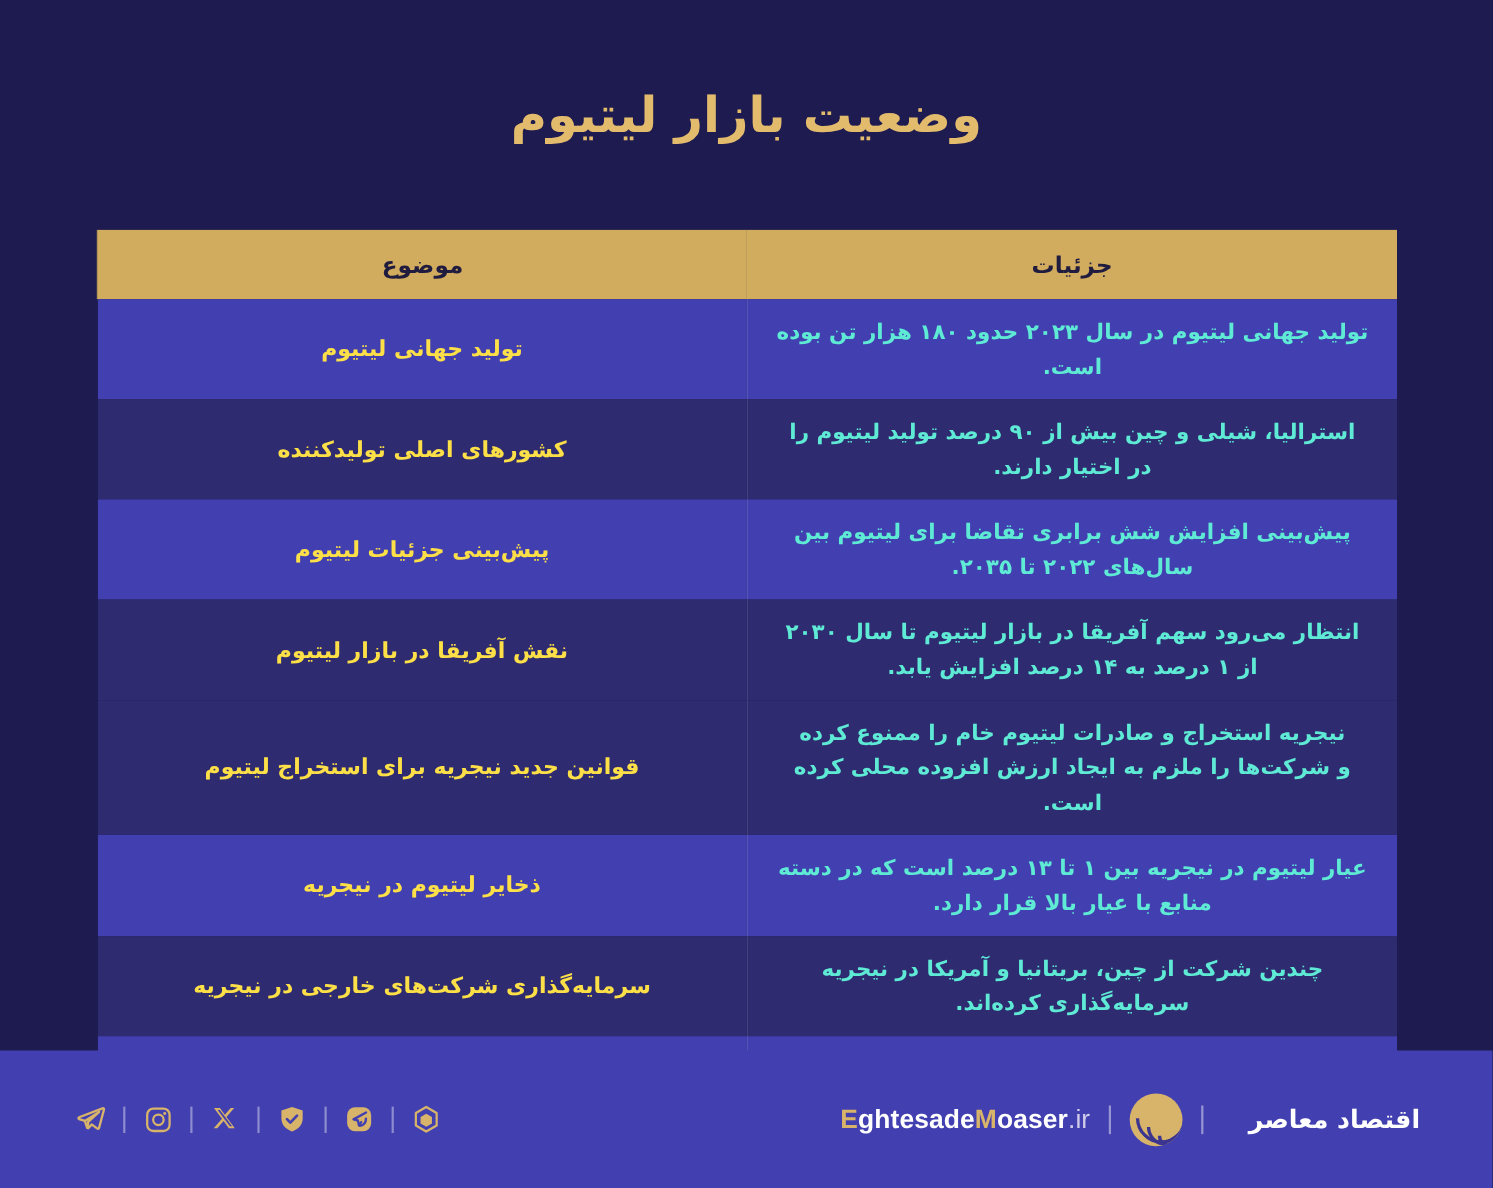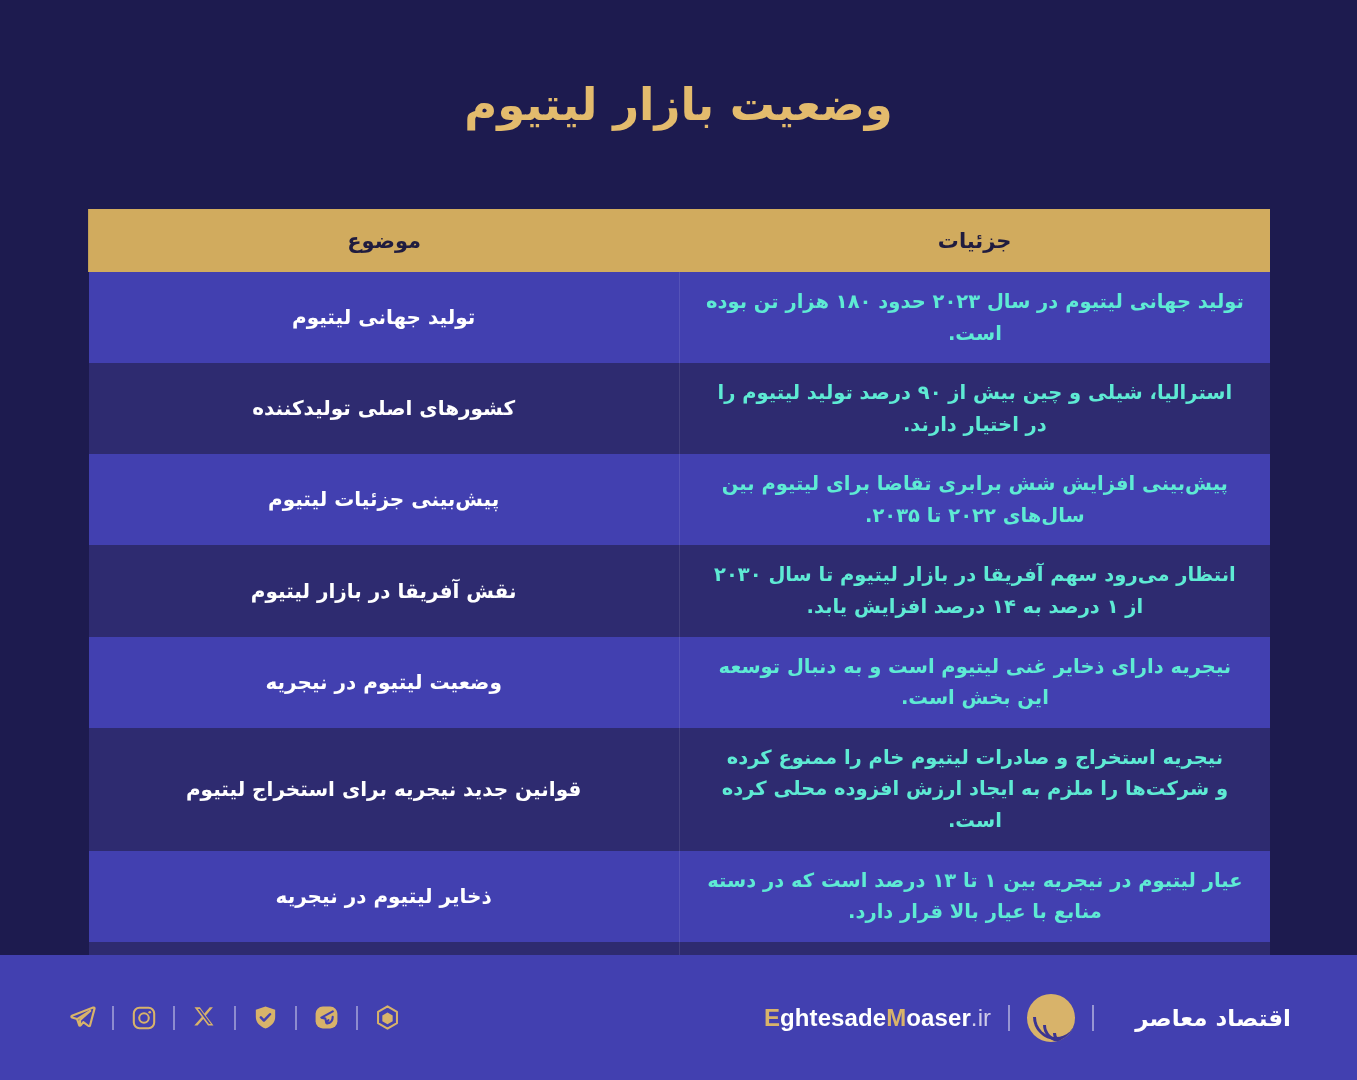--- a/index.html
+++ b/index.html
@@ -51,21 +51,21 @@
     border-left:1px solid #c09f58;
     margin-top:39px;
   }
   .table-head-cell:first-child { border-left:none; }
 
   .row-light td { background:#4240b0; }
   .row-dark  td { background:#2e2b70; }
 
   td.topic {
     width:378px;
-    color:#ffffff;
+    color:#fde047;
     font-size:20px;
     font-weight:bold;
     text-align:center;
     vertical-align:middle;
     padding:14px 18px;
     border-right:1px solid rgba(255,255,255,0.10);
     line-height:1.55;
   }
   td.details {
     width:804px;
@@ -186,26 +186,20 @@
           <td class="details">
             <span class="line">پیش‌بینی افزایش شش برابری تقاضا برای لیتیوم بین سال‌های ۲۰۲۲ تا ۲۰۳۵.</span>
           </td>
           <td class="topic">پیش‌بینی جزئیات لیتیوم</td>
         </tr>
         <tr class="row-dark h-1">
           <td class="details">
             <span class="line">انتظار می‌رود سهم آفریقا در بازار لیتیوم تا سال ۲۰۳۰ از ۱ درصد به ۱۴ درصد افزایش یابد.</span>
           </td>
           <td class="topic">نقش آفریقا در بازار لیتیوم</td>
-        </tr>
-        <tr class="row-light h-1">
-          <td class="details">
-            <span class="line">نیجریه دارای ذخایر غنی لیتیوم است و به دنبال توسعه این بخش است.</span>
-          </td>
-          <td class="topic">وضعیت لیتیوم در نیجریه</td>
         </tr>
         <tr class="row-dark h-2">
           <td class="details">
             <span class="line">نیجریه استخراج و صادرات لیتیوم خام را ممنوع کرده</span>
             <span class="line">و شرکت‌ها را ملزم به ایجاد ارزش افزوده محلی کرده است.</span>
           </td>
           <td class="topic">قوانین جدید نیجریه برای استخراج لیتیوم</td>
         </tr>
         <tr class="row-light h-1">
           <td class="details">

